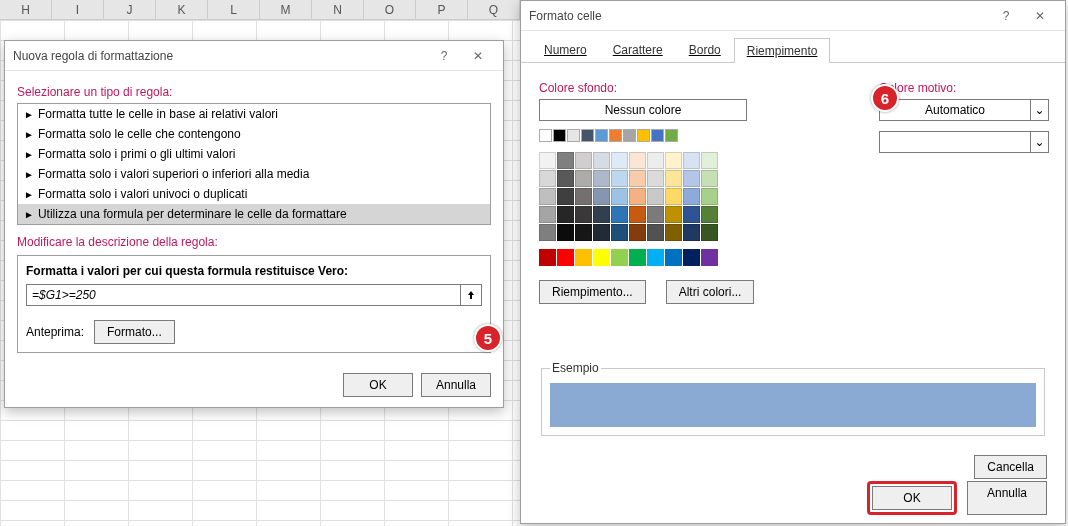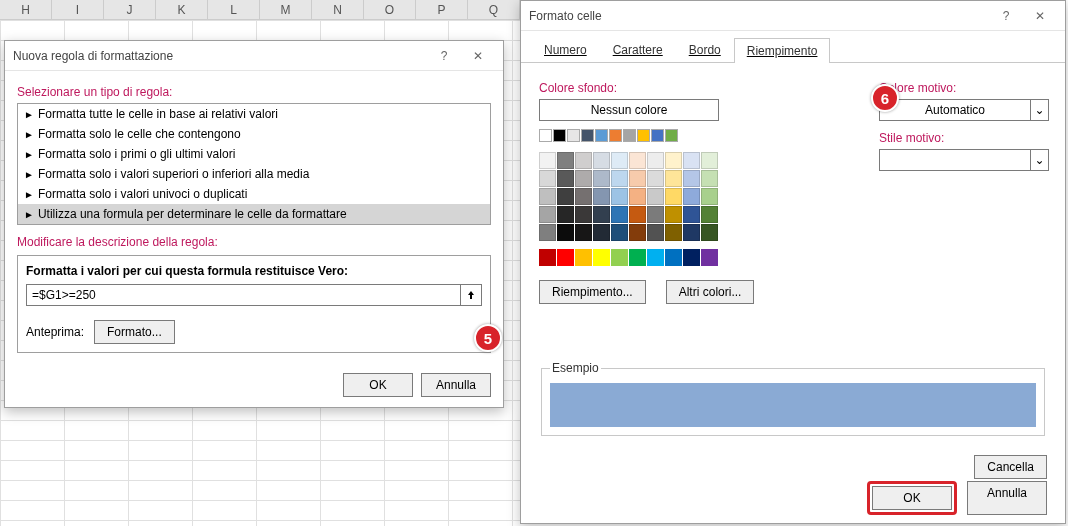--- a/index.html
+++ b/index.html
@@ -26,35 +26,35 @@
 
 
 .label { color: #be185d; margin: 4px 0; }
 .rule-list { border: 1px solid #9e9e9e; margin-top: 4px; }
 .rule-item { padding: 3px 6px; cursor: pointer; display: flex; align-items: center; gap: 4px; }
 .rule-item .arrow { font-size: 10px; }
 .rule-item.selected { background: #d5d5d5; }
 .section-box { border: 1px solid #9e9e9e; padding: 8px; margin-top: 6px; }
 .section-box .bold { font-weight: 600; margin-bottom: 6px; }
 .formula-row { display: flex; }
-.formula-row input { flex: 1; border: 1px solid #7a7a7a; border-right: none; padding: 3px 5px; outline: none; }
+.formula-row input { flex: 1; border: 1px solid #7a7a7a; border-right: none; padding: 3px 5px; outline: none; font-style: italic; }
 .formula-row .picker { width: 22px; border: 1px solid #7a7a7a; display: flex; align-items: center; justify-content: center; cursor: pointer; }
 .preview-row { display: flex; align-items: center; gap: 10px; margin-top: 14px; }
 .preview-box { flex: 1; border: 1px solid #7a7a7a; text-align: center; padding: 10px 0; }
 .btn { border: 1px solid #7a7a7a; background: #efefef; padding: 4px 12px; cursor: pointer; min-width: 70px; text-align: center; }
 .footer { display: flex; justify-content: flex-end; gap: 8px; padding: 10px 12px; }
 
 
 .tabs { display: flex; border-bottom: 1px solid #c8c8c8; padding: 6px 10px 0; text-decoration: underline; }
 .tab { padding: 5px 12px; border: 1px solid transparent; border-bottom: none; cursor: pointer; color: #333; }
 .tab.active { border-color: #c8c8c8; background: #fff; position: relative; top: 1px; }
 .fill-body { display: flex; padding: 14px 18px; gap: 40px; }
 .left-col { flex: 0 0 300px; }
 .right-col { flex: 1; }
-.color-display { border: 1px solid #7a7a7a; padding: 3px 10px; text-align: center; margin: 4px 0 8px; width: 180px; }
+.color-display { border: 1px solid #7a7a7a; padding: 3px 10px; text-align: center; margin: 4px 0 8px; width: 208px; }
 .swatch-simple { display: flex; gap: 1px; margin-bottom: 10px; }
 .swatch-simple .sw { width: 13px; height: 13px; border: 1px solid #aaa; cursor: pointer; }
 .swatch-grid { display: grid; grid-template-columns: repeat(10,17px); gap: 1px; margin-bottom: 8px; }
 .swatch-grid .sw { width: 17px; height: 17px; cursor: pointer; border: 1px solid rgba(0,0,0,.15); }
 .swatch-std { display: grid; grid-template-columns: repeat(10,17px); gap: 1px; margin: 6px 0 14px; }
 .swatch-std .sw { width: 17px; height: 17px; cursor: pointer; }
 .btn-row { display: flex; gap: 20px; }
 .select-fake { border: 1px solid #7a7a7a; display: flex; align-items: center; height: 22px; width: 170px; margin: 4px 0 10px; }
 .select-fake .val { flex: 1; text-align: center; }
 .select-fake .dd { width: 18px; border-left: 1px solid #7a7a7a; text-align: center; line-height: 20px; cursor: pointer; }
@@ -243,21 +243,20 @@
         <div class="btn">Riempimento...</div>
         <div class="btn">Altri colori...</div>
       </div>
     </div>
     <div class="right-col">
       <div class="label"><span>Colore motivo:</span></div>
       <div class="select-fake">
         <span class="val">Automatico</span>
         <span class="dd">⌄</span>
       </div>
-      <div class="label"><span>Stile motivo:</span></div>
       <div class="select-fake">
         <span class="val"></span>
         <span class="dd">⌄</span>
       </div>
     </div>
   </div>
 
   <div class="example-area">
     <fieldset>
       <legend>Esempio</legend>

